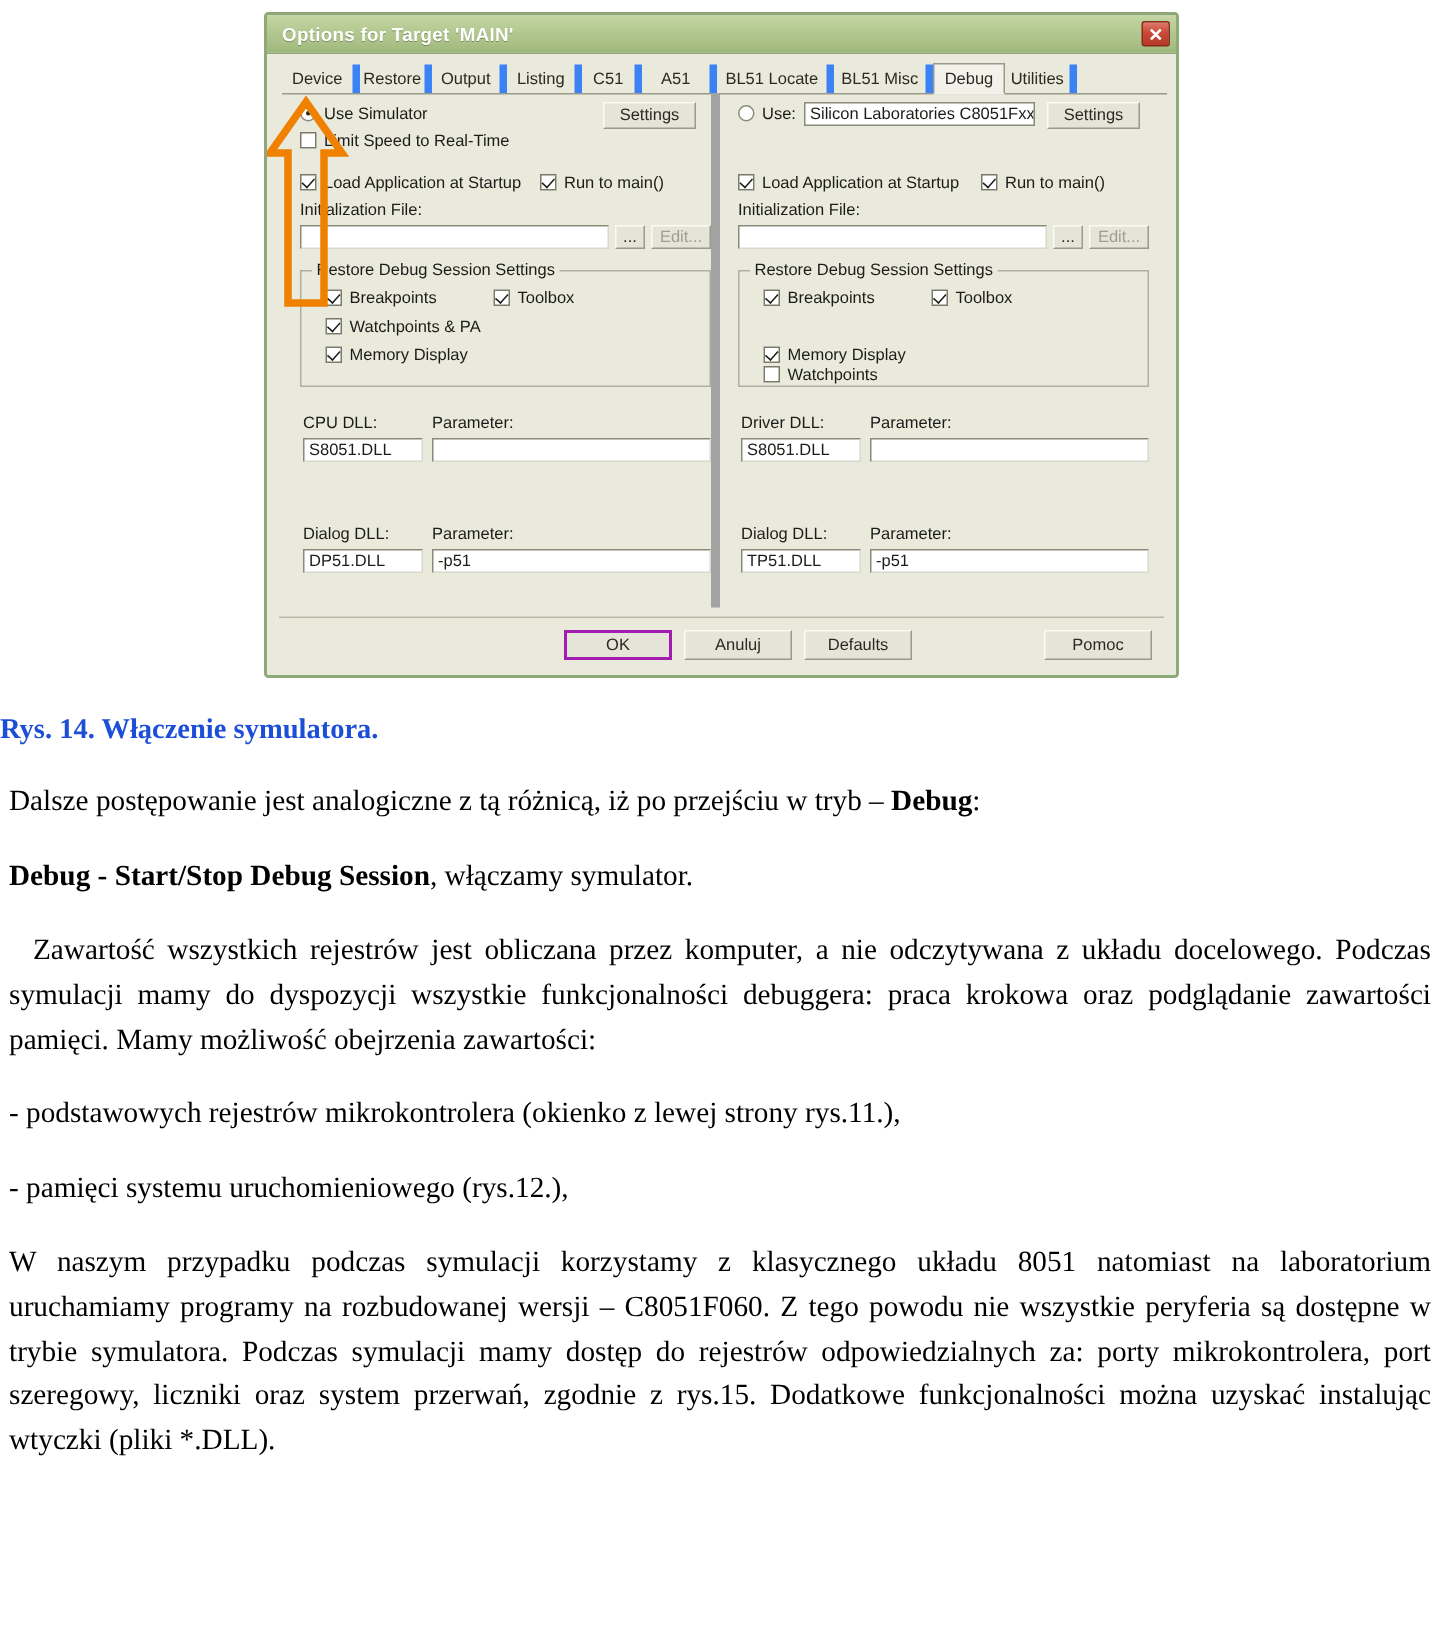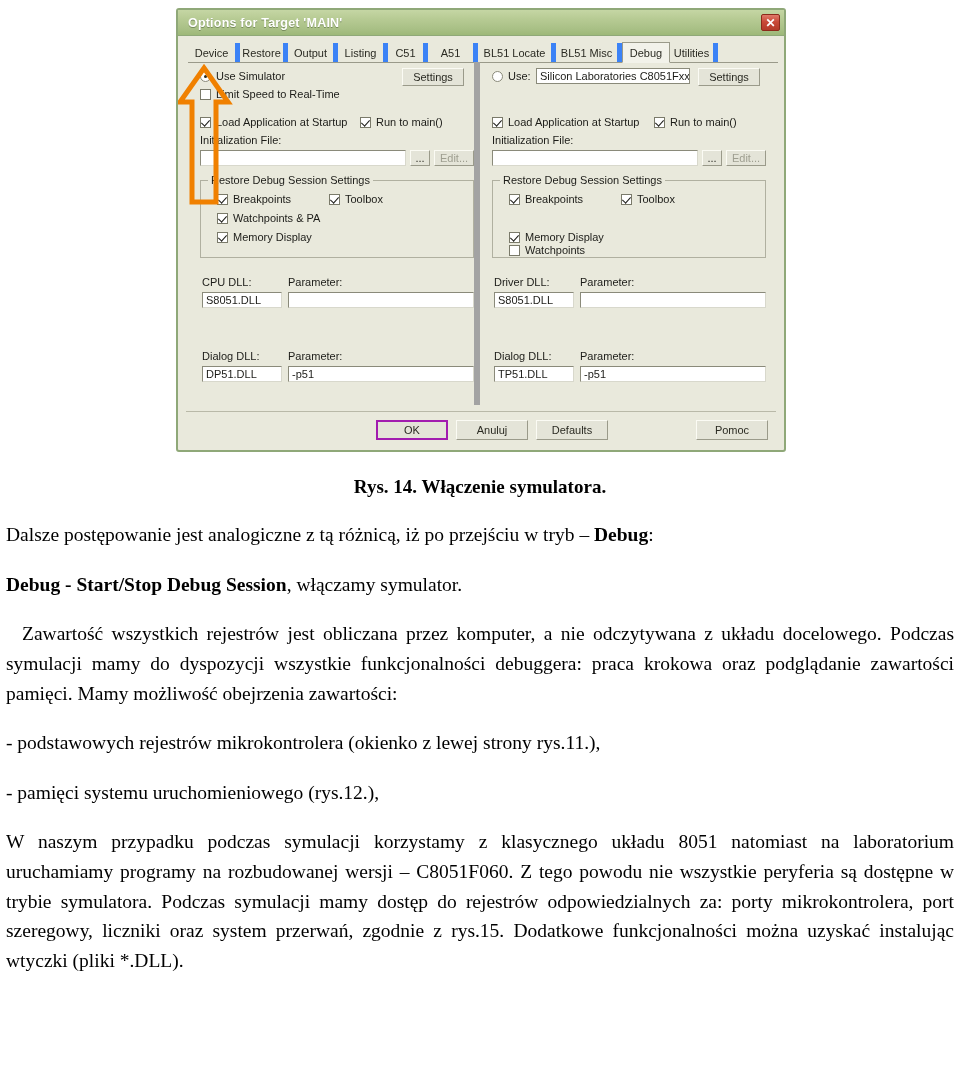--- a/index.html
+++ b/index.html
@@ -144,22 +144,22 @@
   #btn-ok{border:2px solid #a21caf;}
 
   
   #arrow-annotation{
     position:absolute;left:178px;top:62px;width:62px;height:148px;
     pointer-events:none;
   }
 
   
   #caption{
-    position:absolute;left:0;top:476px;width:960px;text-align:center;
-    font-family:"Liberation Serif", serif;font-size:19px;font-weight:bold;color:#000000;
+    position:absolute;left:0;top:476px;width:960px;
+    font-family:"Liberation Serif", serif;font-size:19px;font-weight:bold;color:#1d4ed8;
   }
   #article{
     position:absolute;left:6px;top:520px;width:948px;
     font-family:"Liberation Serif", serif;color:#000;
   }
   #article p{margin:0 0 0 0;font-size:19.5px;line-height:1.52;}
   .p-just{text-align:justify;}
   .p-gap{margin-top:20px !important;}
   b{font-weight:bold;}
 </style>

